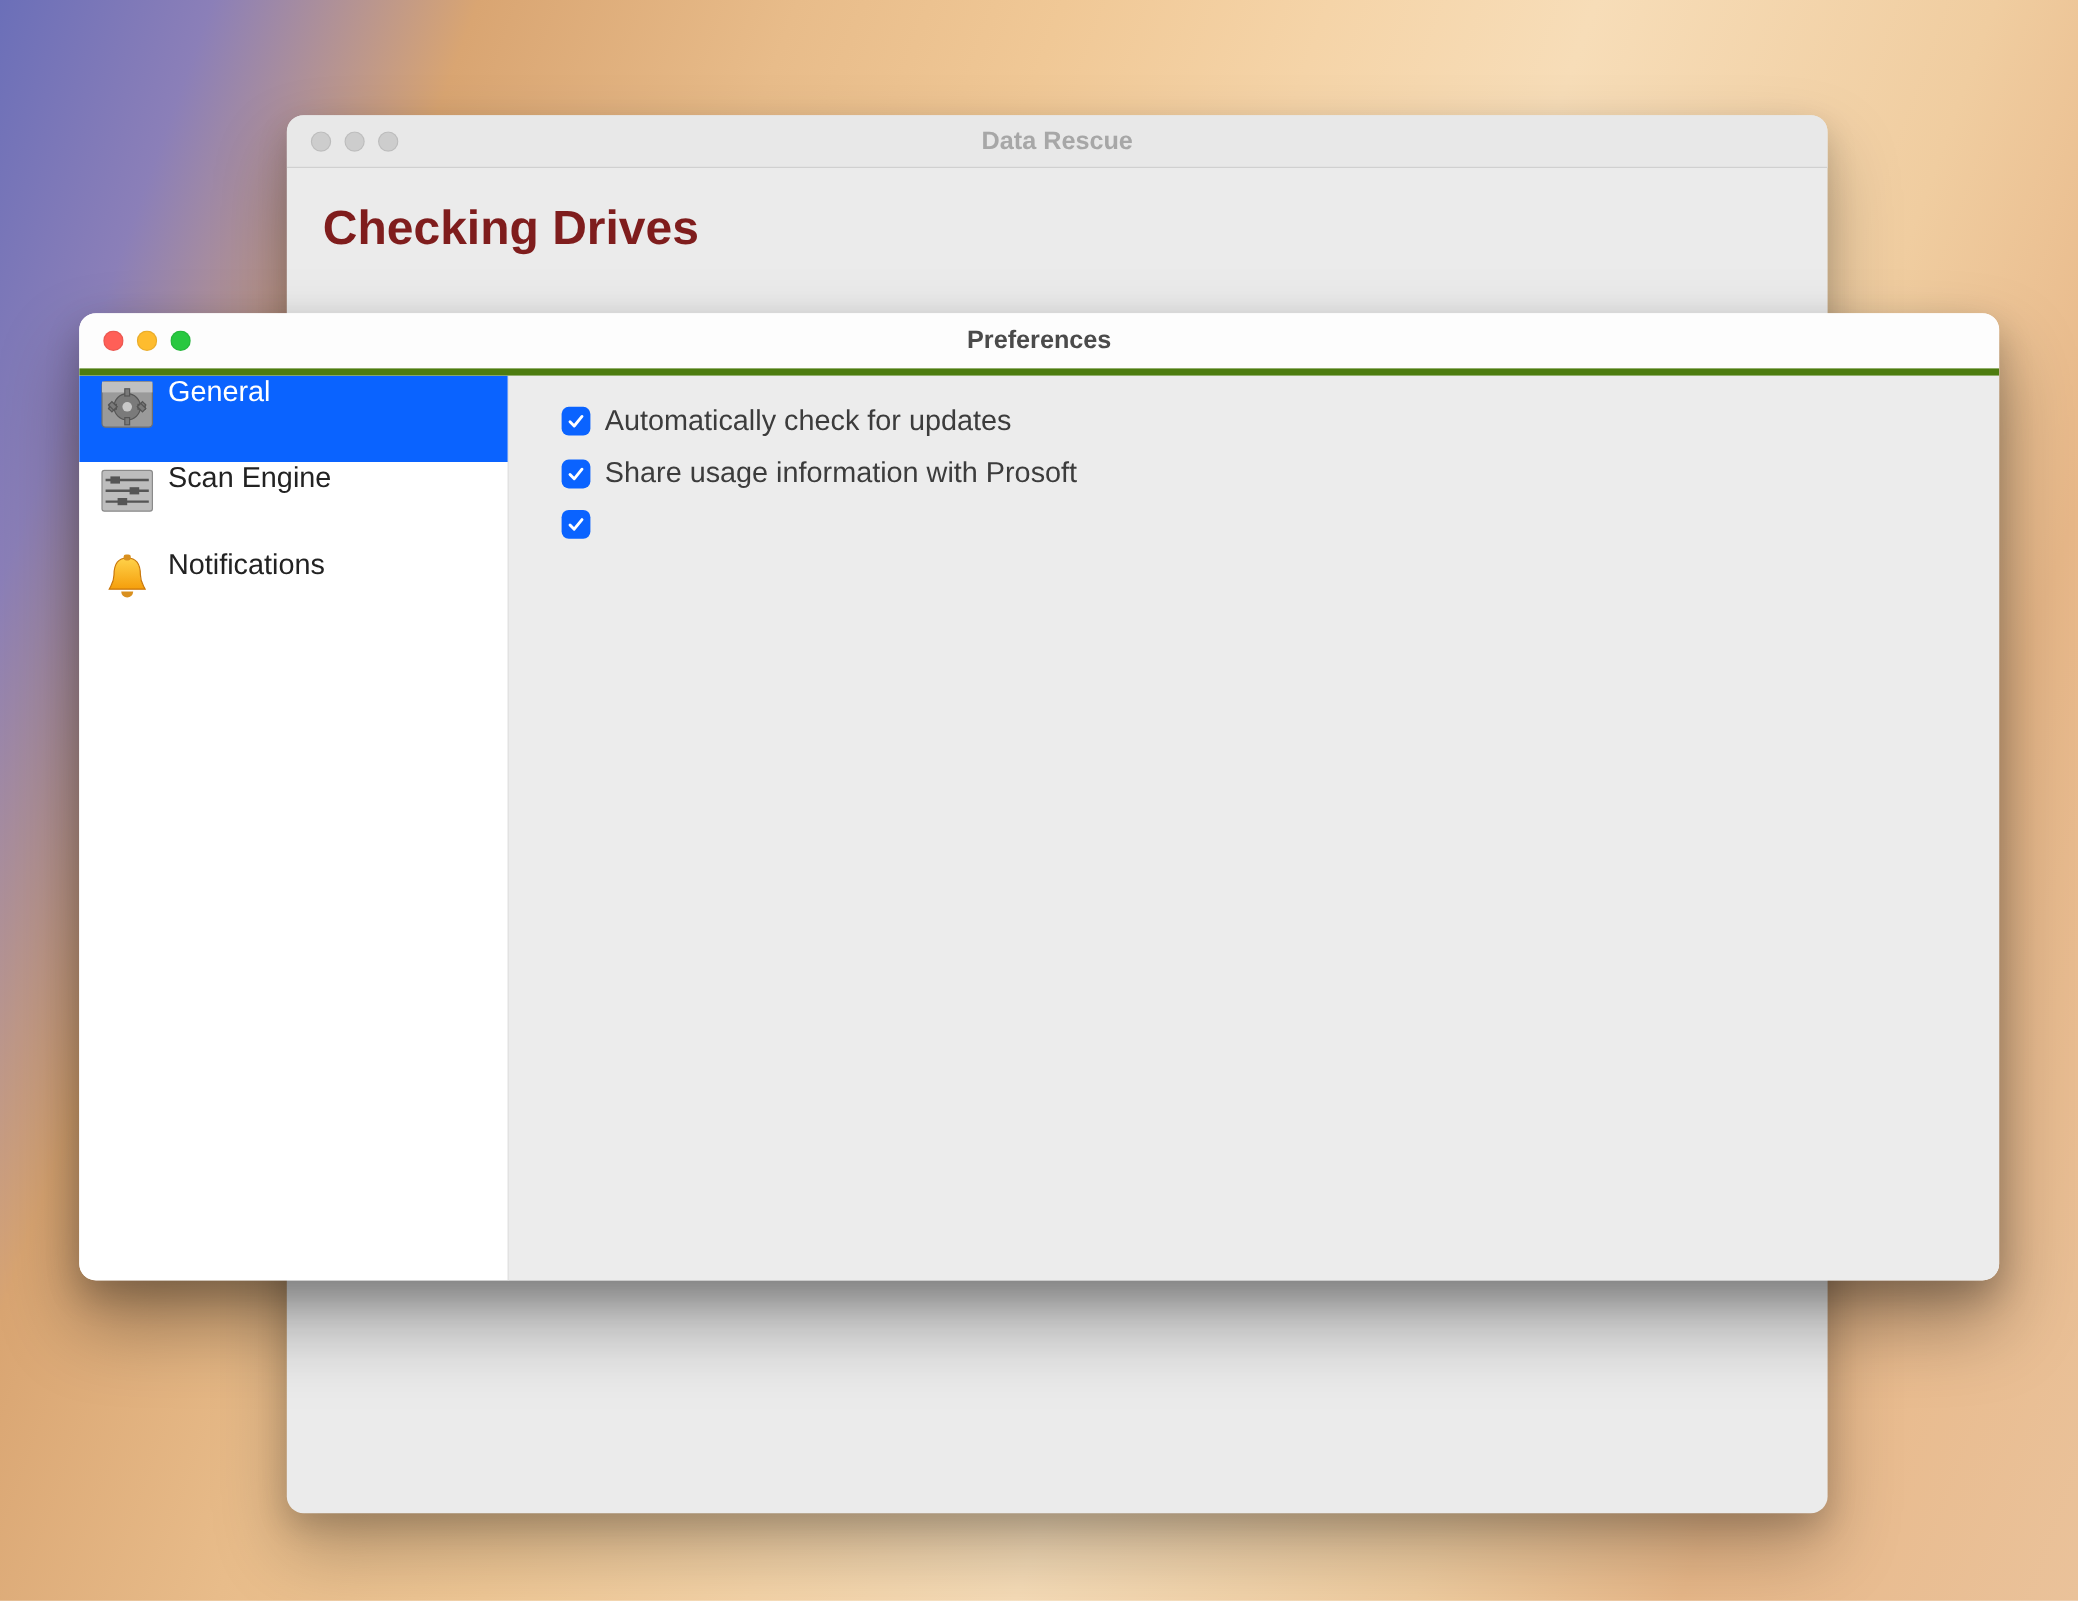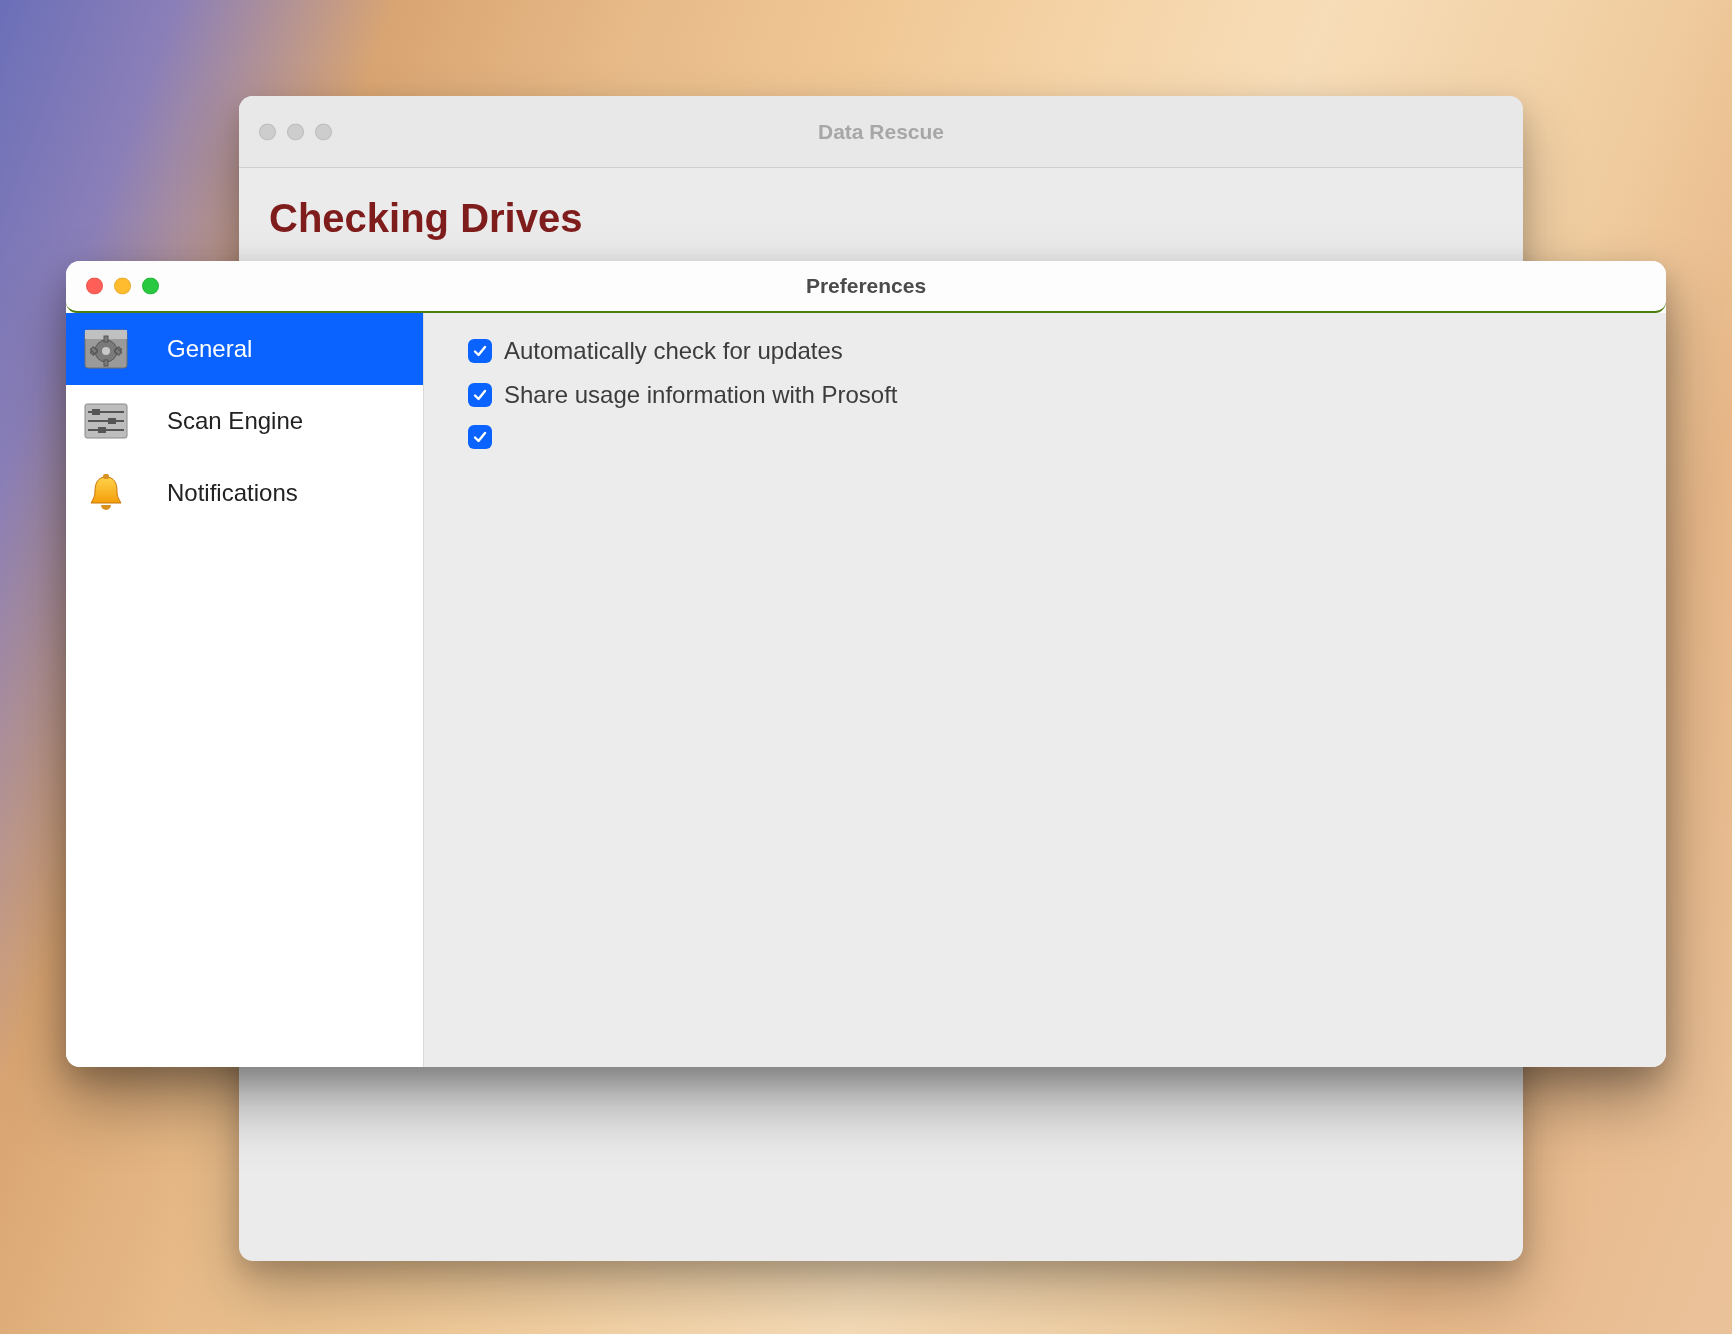--- a/index.html
+++ b/index.html
@@ -34,21 +34,21 @@
       left: 239px;
       width: 1284px;
       height: 1165px;
       background: #ebebeb;
       border-radius: 14px;
       box-shadow: 0 30px 60px rgba(0,0,0,0.25), 0 10px 25px rgba(0,0,0,0.15);
       overflow: hidden;
     }
 
     .back-titlebar {
-      height: 72px;
+      height: 44px;
       background: #e8e8e8;
       border-bottom: 1px solid #d0d0d0;
       display: flex;
       align-items: center;
       position: relative;
     }
 
     .back-traffic-lights {
       display: flex;
       gap: 11px;
@@ -95,26 +95,25 @@
       border-radius: 14px;
       box-shadow: 0 35px 65px rgba(0,0,0,0.35), 0 12px 28px rgba(0,0,0,0.2);
       overflow: hidden;
       display: flex;
       flex-direction: column;
     }
 
     .front-titlebar {
       height: 52px;
       background: #fdfdfd;
-      border-bottom: 2px solid #4d7c0f;
+      border-bottom: 6px solid #4d7c0f;
       display: flex;
       align-items: center;
       position: relative;
       flex-shrink: 0;
-      border-radius: 11px;
     }
 
     .front-traffic-lights {
       display: flex;
       gap: 11px;
       position: absolute;
       left: 20px;
       top: 50%;
       transform: translateY(-50%);
     }
@@ -157,24 +156,24 @@
 
     .sidebar {
       width: 358px;
       background: #ffffff;
       border-right: 1px solid #d9d9d9;
       padding-top: 0;
     }
 
     .sidebar-item {
       display: flex;
-      align-items: center;
+      align-items: flex-start;
       height: 72px;
       padding-left: 16px;
-      gap: 37px;
+      gap: 10px;
       cursor: pointer;
       font-size: 24px;
       color: #222;
     }
 
     .sidebar-item.selected {
       background: #0a63ff;
       color: #fff;
     }
 

